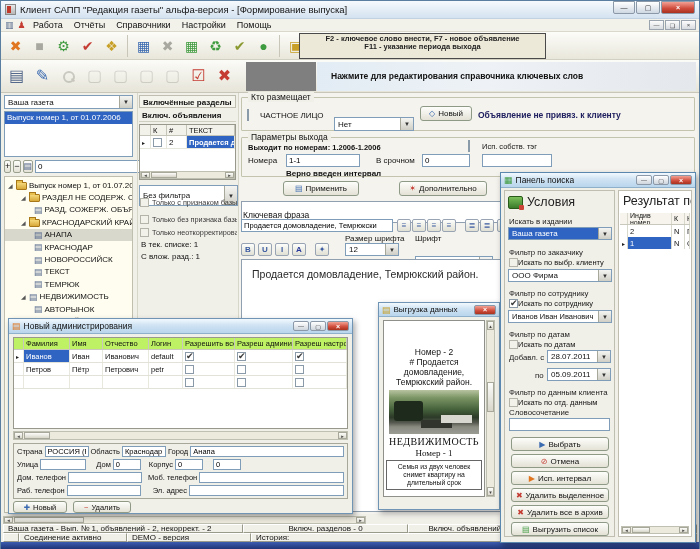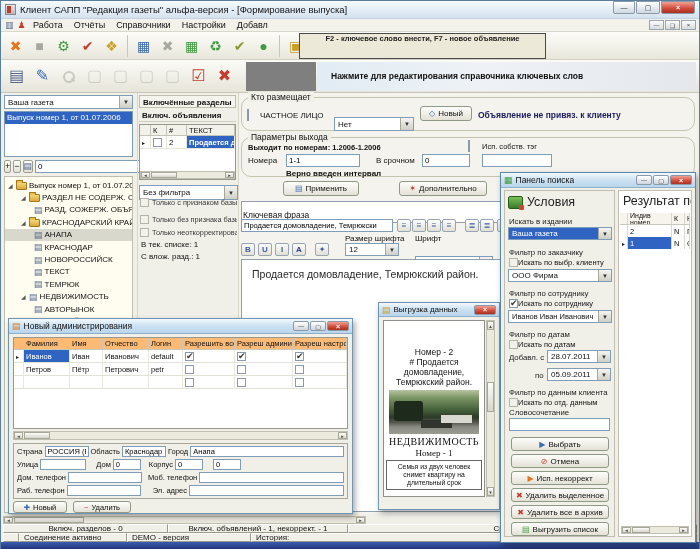--- a/index.html
+++ b/index.html
@@ -42,21 +42,21 @@
 
 .btn{display:flex;align-items:center;justify-content:center;gap:3px;background:linear-gradient(#fdfdfb,#e4e2d6);border:1px solid #8e9a86;border-radius:3px;font-size:8px;cursor:default;white-space:nowrap}
 .combo{display:flex;align-items:center;background:#fff;border:1px solid #7f9db9;font-size:8px;padding:0 14px 0 3px;position:relative;overflow:hidden;white-space:nowrap}
 .combo .arr{position:absolute;right:0;top:0;bottom:0;width:13px;display:flex;align-items:center;justify-content:center;background:linear-gradient(#f4f4f2,#d0cfc6);border-left:1px solid #a8a89a;font-size:6px;color:#333}
 .combo.selblue{background:#2f64c2;color:#fff}
 .cbx{width:10px;height:10px;border:1px solid #8a9aa8;background:#fff;position:relative;flex:none}
 .cbx.small{width:9px;height:9px}
 .cbx.dis{border-color:#b4b4aa;background:#f2f2ea}
 .cbx.on::after{content:"✔";position:absolute;left:0;top:-2px;font-size:9px;color:#3a3a3a}
 .fld{background:#fff;border:1px solid #7f9db9;font-size:8px;padding:0 2px;font-family:inherit;height:13px}
-.gb{position:absolute;border:1px solid #c4c4ae;border-radius:10px}
+.gb{position:absolute;border:1px solid #c4c4ae;border-radius:1px}
 .gb>.lg{position:absolute;top:-6px;left:6px;background:#f0efe8;padding:0 3px;font-size:8.5px;line-height:10px;white-space:nowrap}
 .sbh{display:flex;align-items:stretch;background:#eceadd;border:1px solid #c0c0b2}
 .sba{width:9px;flex:none;background:linear-gradient(#fcfcfa,#dcdace);border:1px solid #a8a89a;font-size:5px;display:flex;align-items:center;justify-content:center;color:#444}
 .sbt{width:26px;flex:none;background:linear-gradient(#fcfcfa,#d8d6ca);border:1px solid #a8a89a;margin:0 1px}
 .sbv{display:flex;flex-direction:column;background:#eceadd;border:1px solid #c0c0b2}
 .sbv .sba{width:auto;height:9px}
 .sbv .sbt{width:auto;height:26px;margin:1px 0}
 
 
 .client{position:absolute;left:2px;top:92px;right:2px;bottom:34px;background:#f0efe8}
@@ -100,21 +100,21 @@
 
 .fw{position:absolute;border:1px solid #6f94b4;box-shadow:2px 3px 6px rgba(0,0,0,.35);background:#f0efe8}
 .wt{height:15px;display:flex;align-items:center;gap:3px;padding:0 3px;background:linear-gradient(#f2f9fe,#cfe3f3 45%,#b9d5ec);border-bottom:1px solid #8fb0ca;font-size:8.5px;white-space:nowrap;overflow:hidden}
 .wt .wics{margin-left:auto;display:flex;gap:1px}
 .swbtn{width:16px;height:10px;border:1px solid #8b98a8;border-radius:2px;background:linear-gradient(#fff,#cfd6de);display:flex;align-items:center;justify-content:center;font-size:6px;color:#333;flex:none}
 .swbtn.close{width:22px;background:linear-gradient(#f2a093,#ce4a3a 60%,#a8321f);color:#fff;font-weight:bold;font-size:7px}
 
 
 #adminwin{left:8px;top:318px;width:345px;height:196px;z-index:5}
 .atab{position:absolute;left:4px;top:18px;right:4px;height:92px;background:#fff;border:1px solid #98988c;font-size:7.5px;overflow:hidden}
-.ath{display:flex;height:12px;background:#fdba74;border-bottom:1px solid #c8c8bc}
+.ath{display:flex;height:12px;background:#bef264;border-bottom:1px solid #c8c8bc}
 .atc{border-right:1px solid #c8c8bc;padding:1px 2px;white-space:nowrap;overflow:hidden;display:flex;align-items:center}
 .atr{display:flex;height:13px;border-bottom:1px solid #e2e2d8}
 .atr .atc{border-right:1px solid #e8e8de}
 .wm{width:10px}.wf{width:46px}.wi{width:33px}.wo{width:46px}.wl{width:34px}.wp1{width:52px}.wp2{width:58px}.wp3{flex:1}
 .ctr{justify-content:flex-start}
 .selcell.on{background:#2f64c2;color:#fff}
 .mk{font-size:6px;color:#222}
 .afrm{position:absolute;left:4px;top:124px;right:4px;height:56px;border:1px solid #a8a89a;font-size:7.5px;padding:1px 3px}
 .frow{display:flex;align-items:center;height:13px;gap:2px;white-space:nowrap}
 .frow .fld{height:11px;font-size:7.5px}
@@ -181,21 +181,21 @@
     </span>
   </div>
 
   <div class="menubar">
     <span class="mico c-slate">▥</span>
     <span class="mico c-red">♟</span>
     <span class="mitem">Работа</span>
     <span class="mitem">Отчёты</span>
     <span class="mitem">Справочники</span>
     <span class="mitem">Настройки</span>
-    <span class="mitem">Добавл</span>
+    <span class="mitem">Помощь</span>
     <span class="mdibtns">
       <span class="mdibtn">—</span>
       <span class="mdibtn">❏</span>
       <span class="mdibtn">×</span>
     </span>
   </div>
 
   <div class="tb1">
     <span class="ticon c-or">✖</span>
     <span class="ticon c-gray">■</span>
@@ -207,20 +207,21 @@
     <span class="ticon c-gray">✖</span>
     <span class="ticon c-green">▦</span>
     <span class="ticon c-green">♻</span>
     <span class="ticon c-olive">✔</span>
     <span class="ticon c-green">●</span>
     <span class="sep"></span>
     <span class="ticon c-amber">▣</span>
     <span class="ticon c-gray dim">●</span>
     <div class="hotbox">
       <div>F2 - ключевое слово внести, F7 - новое объявление</div>
+      <div>F11 - указание периода выхода</div>
     </div>
   </div>
 
   <div class="tb2">
     <span class="ticon2 c-slate">▤</span>
     <span class="ticon2 c-blue">✎</span>
     <span class="ticon2 dim">
         <span class="mag"></span>
       </span>
     <span class="ticon2 c-gray dim">▢</span>
@@ -327,21 +328,21 @@
             </span>
           <span class="gc gw2">2</span>
           <span class="gc gw3 celblue">Продается домовладе</span>
         </div>
         <div class="sbh abs" style="left:0;right:0;bottom:0;height:8px">
           <span class="sba">◂</span>
             <span class="sbt"></span>
             <span class="sba" style="margin-left:auto">▸</span>
         </div>
       </div>
-      <div class="combo abs" style="left:1px;top:92px;right:1px;height:15px">
+      <div class="combo abs" style="left:1px;top:92px;right:1px;height:21px">
         <span class="nw">Без фильтра</span>
           <span class="arr">▼</span>
       </div>
       <div class="fcb" style="top:104px">
           <span class="cbx small dis"></span>
           <span>Только с признаком базы</span>
         </div>
       <div class="fcb" style="top:121px">
           <span class="cbx small dis"></span>
           <span>Только без признака базы</span>
@@ -423,20 +424,21 @@
       <div class="editorbox"><span>Продается домовладение, Темрюкский район.</span></div>
     </div>
   </div>
 
   <div class="sbh mainhs">
     <span class="sba">◂</span>
       <span class="sbt" style="width:70px"></span>
       <span class="sba" style="margin-left:auto">▸</span>
   </div>
   <div class="strow st1">
+    <span class="stc" style="width:240px">Ваша газета - Вып. № 1, объявлений - 2, некоррект. - 2</span>
     <span class="stc cen" style="width:165px">Включ. разделов - 0</span>
     <span class="stc cen" style="width:180px">Включ. объявлений - 1, некоррект. - 1</span>
     <span class="stc cen" style="flex:1">Срочн. раздел -</span>
   </div>
   <div class="strow st2">
     <span class="stc" style="width:16px"></span>
     <span class="stc" style="width:108px">Соединение активно</span>
     <span class="stc" style="width:124px">DEMO - версия</span>
     <span class="stc" style="flex:1">История:</span>
   </div>
@@ -647,21 +649,21 @@
     <span class="btn sbtn" style="top:246px">
         <span class="c-blue">▶</span>
         <span>Выбрать</span>
       </span>
     <span class="btn sbtn" style="top:263px">
         <span class="c-red">⊘</span>
         <span>Отмена</span>
       </span>
     <span class="btn sbtn" style="top:280px">
         <span class="c-or">▶</span>
-        <span>Исп. некоррект</span>
+        <span>Исп. интервал</span>
       </span>
     <span class="btn sbtn" style="top:297px">
         <span class="c-red">✖</span>
         <span>Удалить выделенное</span>
       </span>
     <span class="btn sbtn" style="top:314px">
         <span class="c-red">✖</span>
         <span>Удалить все в архив</span>
       </span>
     <span class="btn sbtn" style="top:331px">

